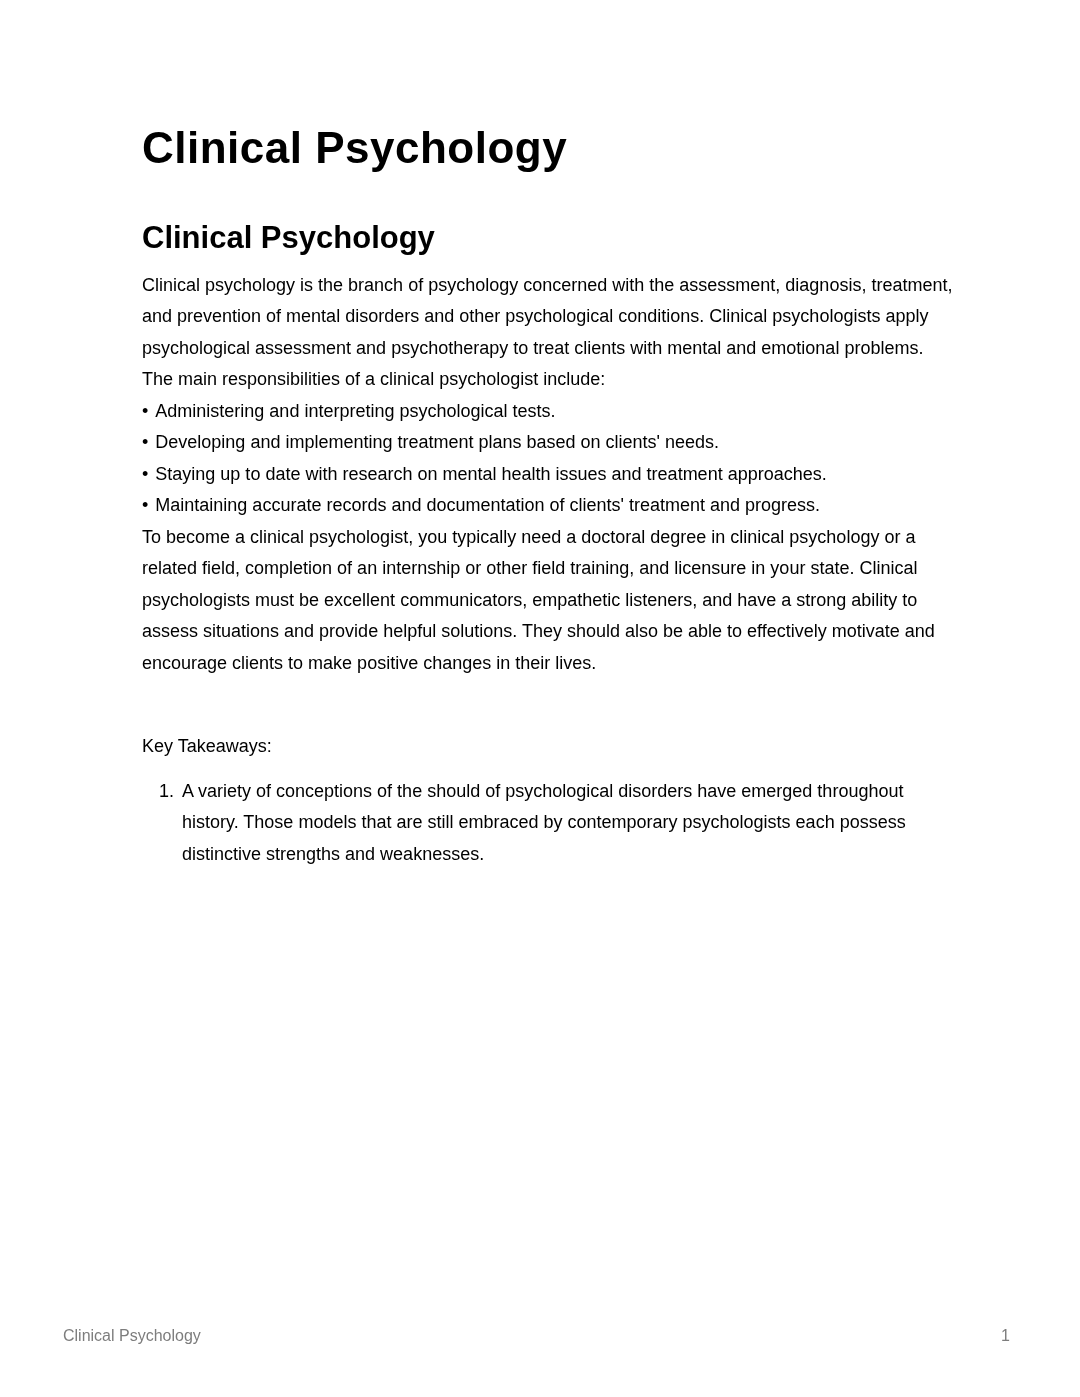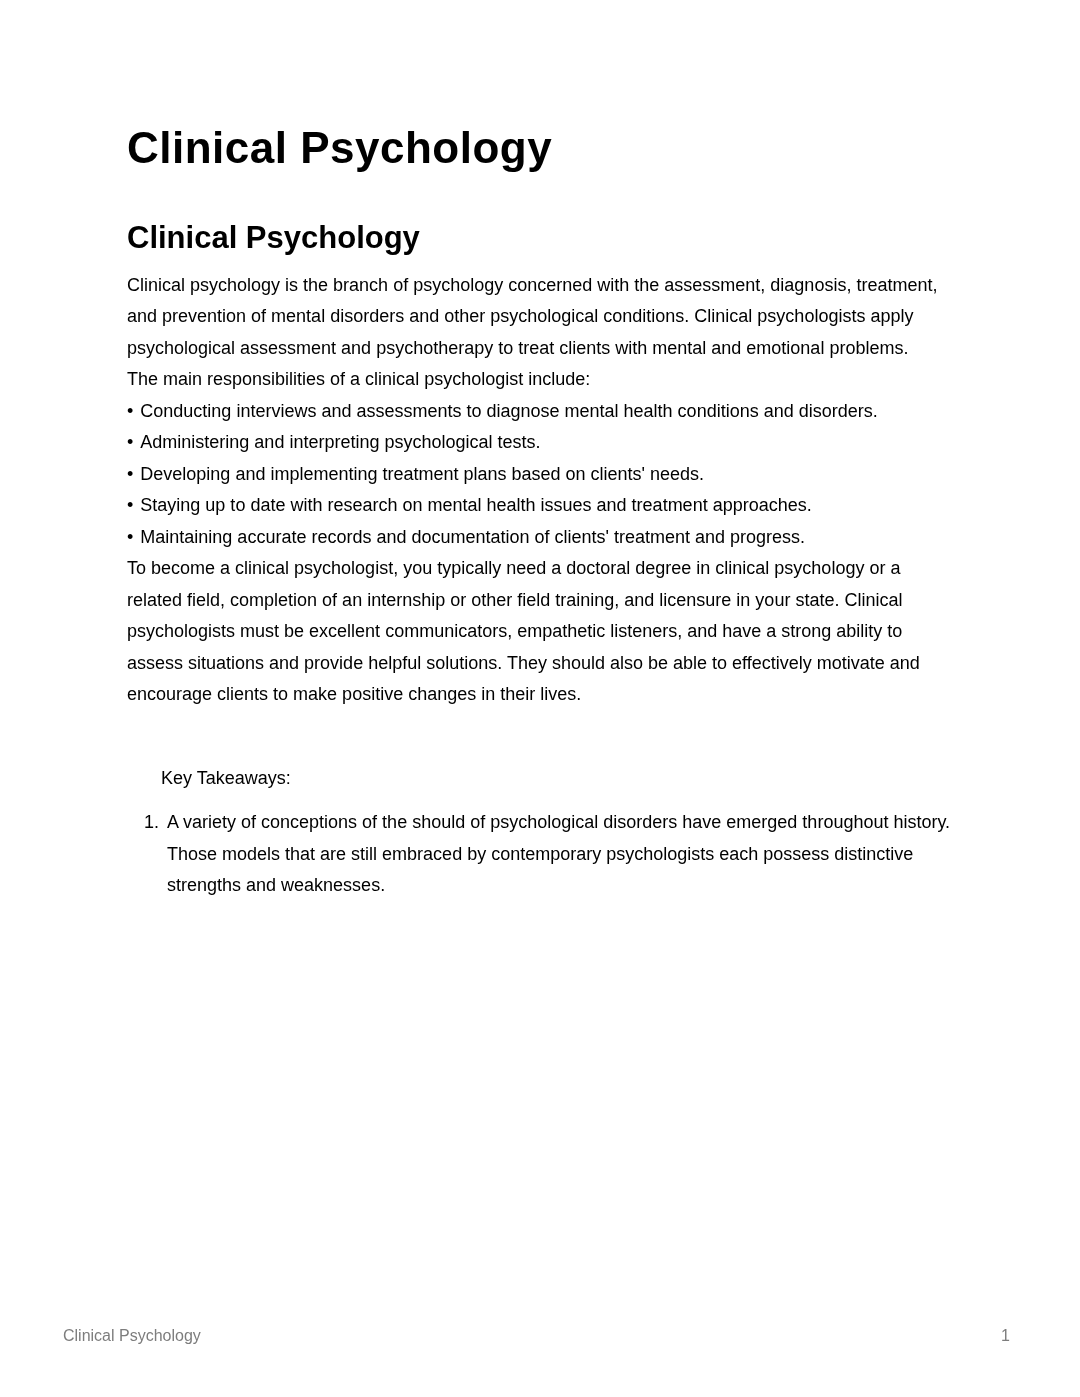--- a/index.html
+++ b/index.html
@@ -10,20 +10,21 @@
     position: relative;
     font-family: "Liberation Sans", sans-serif;
     color: #000000;
     overflow: hidden;
   }
   .page {
     width: 1080px;
     height: 1397px;
     background: #ffffff;
     position: relative;
+    padding-left: 15px;
   }
   .content {
     padding: 122px 127px 0 127px;
   }
   .doc-title {
     font-size: 44px;
     font-weight: 700;
     line-height: 1.2;
     letter-spacing: 0.5px;
     margin-bottom: 44px;
@@ -43,21 +44,20 @@
   }
   .body-text p { margin: 0; }
   .bullet-item { margin: 0; }
   .bullet-marker { margin-right: 7px; }
   .takeaways-block { margin-top: 52px; }
   .takeaways-heading {
     font-size: 18px;
     line-height: 31.5px;
     font-weight: 400;
     color: #000000;
-    margin-left: 34px;
   }
   .takeaway-list { margin-top: 13px; padding-left: 10px; }
   .takeaway-item {
     display: flex;
     align-items: flex-start;
     font-size: 18px;
     line-height: 31.5px;
   }
   .takeaway-number {
     flex: 0 0 auto;
@@ -85,21 +85,20 @@
   <div class="content">
 
     <h1 class="doc-title">Clinical Psychology</h1>
 
     <h2 class="section-heading">Clinical Psychology</h2>
 
     <div class="body-text">
       <p>Clinical psychology is the branch of psychology concerned with the assessment, diagnosis, treatment, and prevention of mental disorders and other psychological conditions. Clinical psychologists apply psychological assessment and psychotherapy to treat clients with mental and emotional problems.</p>
       <p>The main responsibilities of a clinical psychologist include:</p>
 
-      <p class="bullet-item"><span class="bullet-marker">•</span><span>Conducting interviews and assessments to diagnose mental health conditions and disorders.</span></p>
       <p class="bullet-item"><span class="bullet-marker">•</span><span>Administering and interpreting psychological tests.</span></p>
       <p class="bullet-item"><span class="bullet-marker">•</span><span>Developing and implementing treatment plans based on clients' needs.</span></p>
       <p class="bullet-item"><span class="bullet-marker">•</span><span>Staying up to date with research on mental health issues and treatment approaches.</span></p>
       <p class="bullet-item"><span class="bullet-marker">•</span><span>Maintaining accurate records and documentation of clients' treatment and progress.</span></p>
 
       <p>To become a clinical psychologist, you typically need a doctoral degree in clinical psychology or a related field, completion of an internship or other field training, and licensure in your state. Clinical psychologists must be excellent communicators, empathetic listeners, and have a strong ability to assess situations and provide helpful solutions. They should also be able to effectively motivate and encourage clients to make positive changes in their lives.</p>
 
       <div class="takeaways-block">
         <div class="takeaways-heading">Key Takeaways:</div>
         <div class="takeaway-list">

